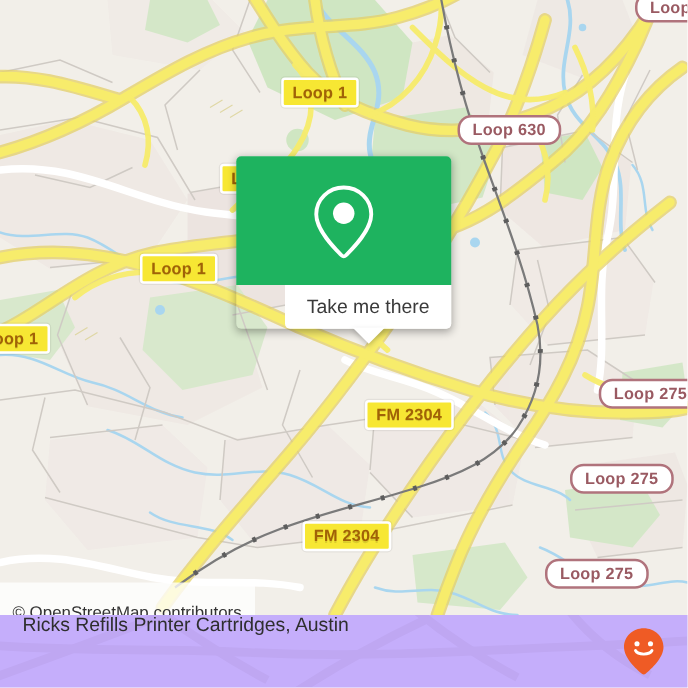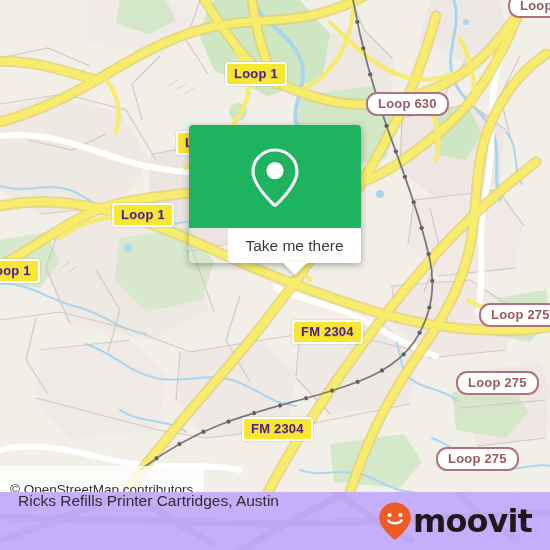--- a/index.html
+++ b/index.html
@@ -35,21 +35,21 @@
   .shield {
     position: absolute;
     font-family: "Liberation Sans", sans-serif;
     font-weight: bold;
     white-space: nowrap;
     line-height: 1;
     letter-spacing: .2px;
   }
   .shield-yellow {
     background: #f7e733;
-    color: #4c1d95;
+    color: #a16207;
     border: 2px solid #ffffff;
     border-radius: 3px;
     font-size: 13px;
     padding: 3px 7px 4px 7px;
     text-shadow: 0 1px 0 rgba(0,0,0,.12);
     box-shadow: 0 0 0 1px rgba(0,0,0,.06);
   }
   .shield-loop {
     background: #ffffff;
     color: #9a5a62;
@@ -360,17 +360,16 @@
 
     <div id="footer-title">Ricks Refills Printer Cartridges, Austin</div>
 
     <div id="brand">
       <svg width="34" height="40" viewBox="0 0 34 40">
         <path d="M17,1.5 C8.2,1.5 1.2,8.2 1.2,16.6 C1.2,25.4 11,34.2 15.5,38 C16.4,38.8 17.6,38.8 18.5,38 C23,34.2 32.8,25.4 32.8,16.6 C32.8,8.2 25.8,1.5 17,1.5 Z" fill="#ef5b25"></path>
         <circle cx="11.6" cy="14" r="2.05" fill="#ffffff"></circle>
         <circle cx="22.4" cy="14" r="2.05" fill="#ffffff"></circle>
         <path d="M10.4,19.4 C12.4,23.2 21.6,23.2 23.6,19.4" fill="none" stroke="#ffffff" stroke-width="2.3" stroke-linecap="round"></path>
       </svg>
-      <span id="brand-wordmark">moovit</span>
     </div>
   </div>
 
 </div>
 
 </body></html>

